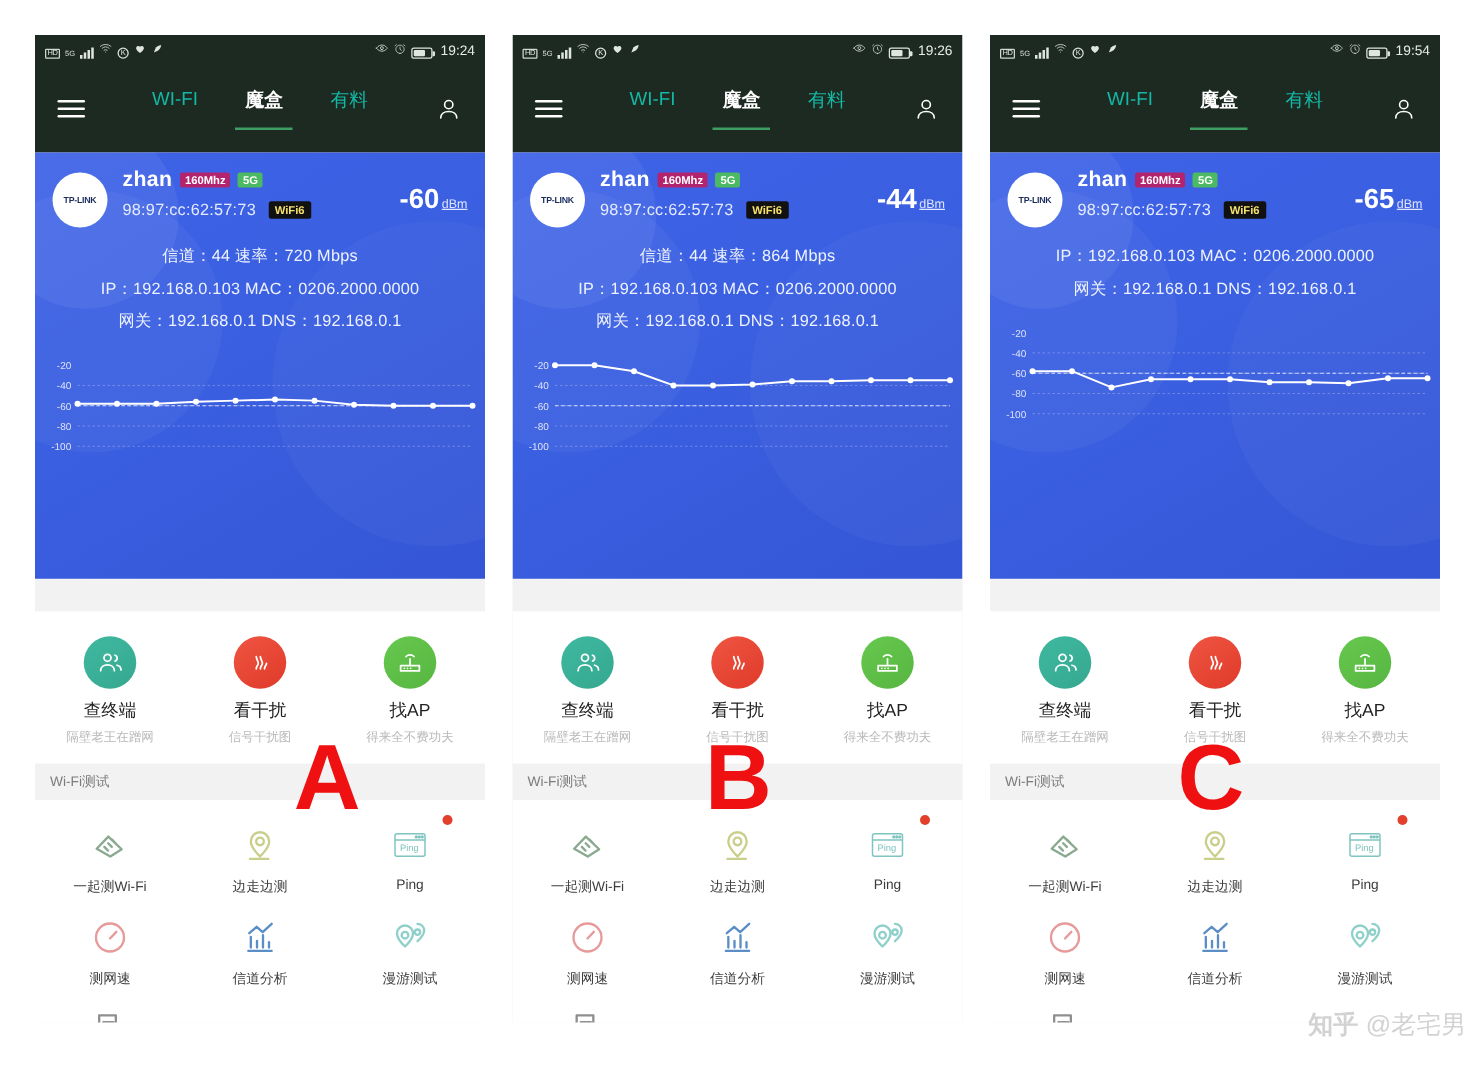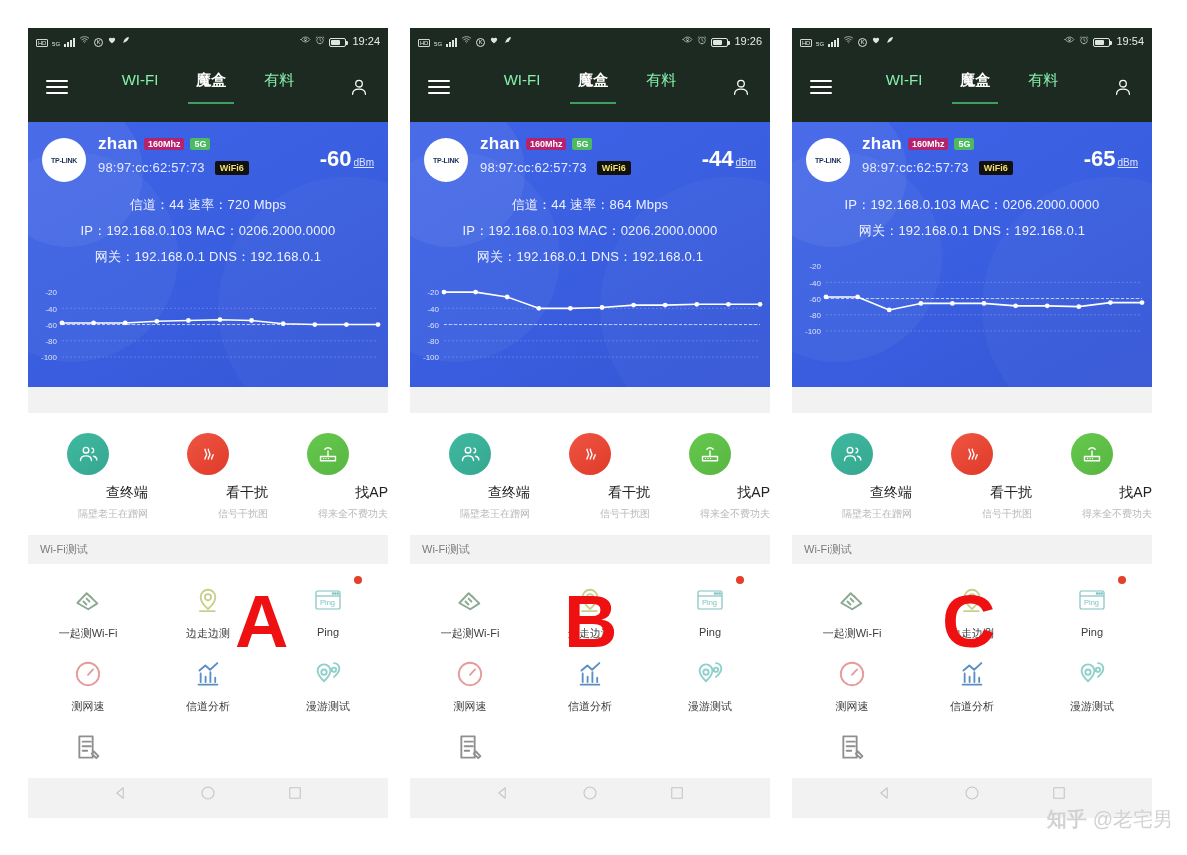--- a/index.html
+++ b/index.html
@@ -67,34 +67,34 @@
     background: #1d2a21;
     display: flex;
     align-items: center;
     padding: 0 18px;
     position: relative;
   }
   .hamburger { width: 22px; display: flex; flex-direction: column; gap: 4px; cursor: pointer; }
   .hamburger i { height: 2px; background: #fff; display: block; border-radius: 1px; }
   .tabs { flex: 1; display: flex; justify-content: center; gap: 38px; }
   .tab {
-    color: #86efac; font-size: 15px; position: relative;
+    color: #14b8a6; font-size: 15px; position: relative;
     padding-bottom: 14px; cursor: pointer;
   }
   .tab.active { color: #ffffff; font-weight: bold; }
   .tab.active::after {
     content: ""; position: absolute; left: 50%; transform: translateX(-50%);
     bottom: 0; width: 46px; height: 2px; background: #3f9e62;
   }
   .person-ico { width: 22px; height: 22px; cursor: pointer; }
 
   
   .infocard {
     position: relative;
-    height: 265px;
+    height: 341px;
     background: linear-gradient(150deg, #3f63e8 0%, #3a5fe0 45%, #3456d6 100%);
     overflow: hidden;
     color: #fff;
   }
   .blob {
     position: absolute; border-radius: 50%;
     background: rgba(255,255,255,0.06);
   }
   .blob.b1 { width: 150px; height: 150px; left: -35px; top: -25px; }
   .blob.b2 { width: 210px; height: 210px; left: -60px; top: 30px; background: rgba(255,255,255,0.045); }
@@ -132,21 +132,21 @@
   .chart-area svg { display: block; width: 100%; height: 95px; }
 
   .spacer-strip { height: 26px; background: #f2f2f2; }
 
   
   .shortcuts {
     background: #fff;
     display: flex;
     padding: 20px 0 14px 0;
   }
-  .shortcut { flex: 1; text-align: right; cursor: pointer; }
+  .shortcut { flex: 1; text-align: center; cursor: pointer; }
   .sc-circle {
     width: 42px; height: 42px; border-radius: 50%;
     margin: 0 auto 9px auto;
     display: flex; align-items: center; justify-content: center;
   }
   .sc-circle.teal { background: linear-gradient(145deg,#3fb9a0,#35a78f); }
   .sc-circle.red  { background: linear-gradient(145deg,#ef5542,#e03a2a); }
   .sc-circle.green{ background: linear-gradient(145deg,#67c84f,#56b640); }
   .sc-title { font-size: 14px; color: #222; margin-bottom: 5px; }
   .sc-sub { font-size: 10px; color: #b9b9b9; }

